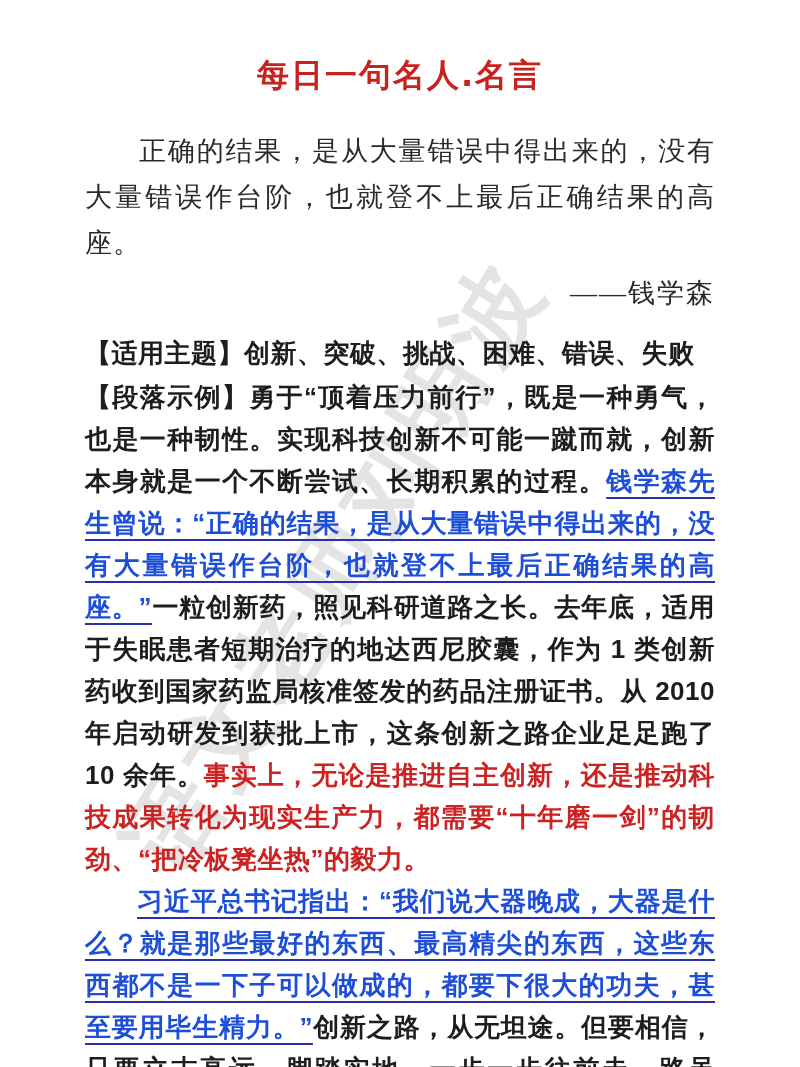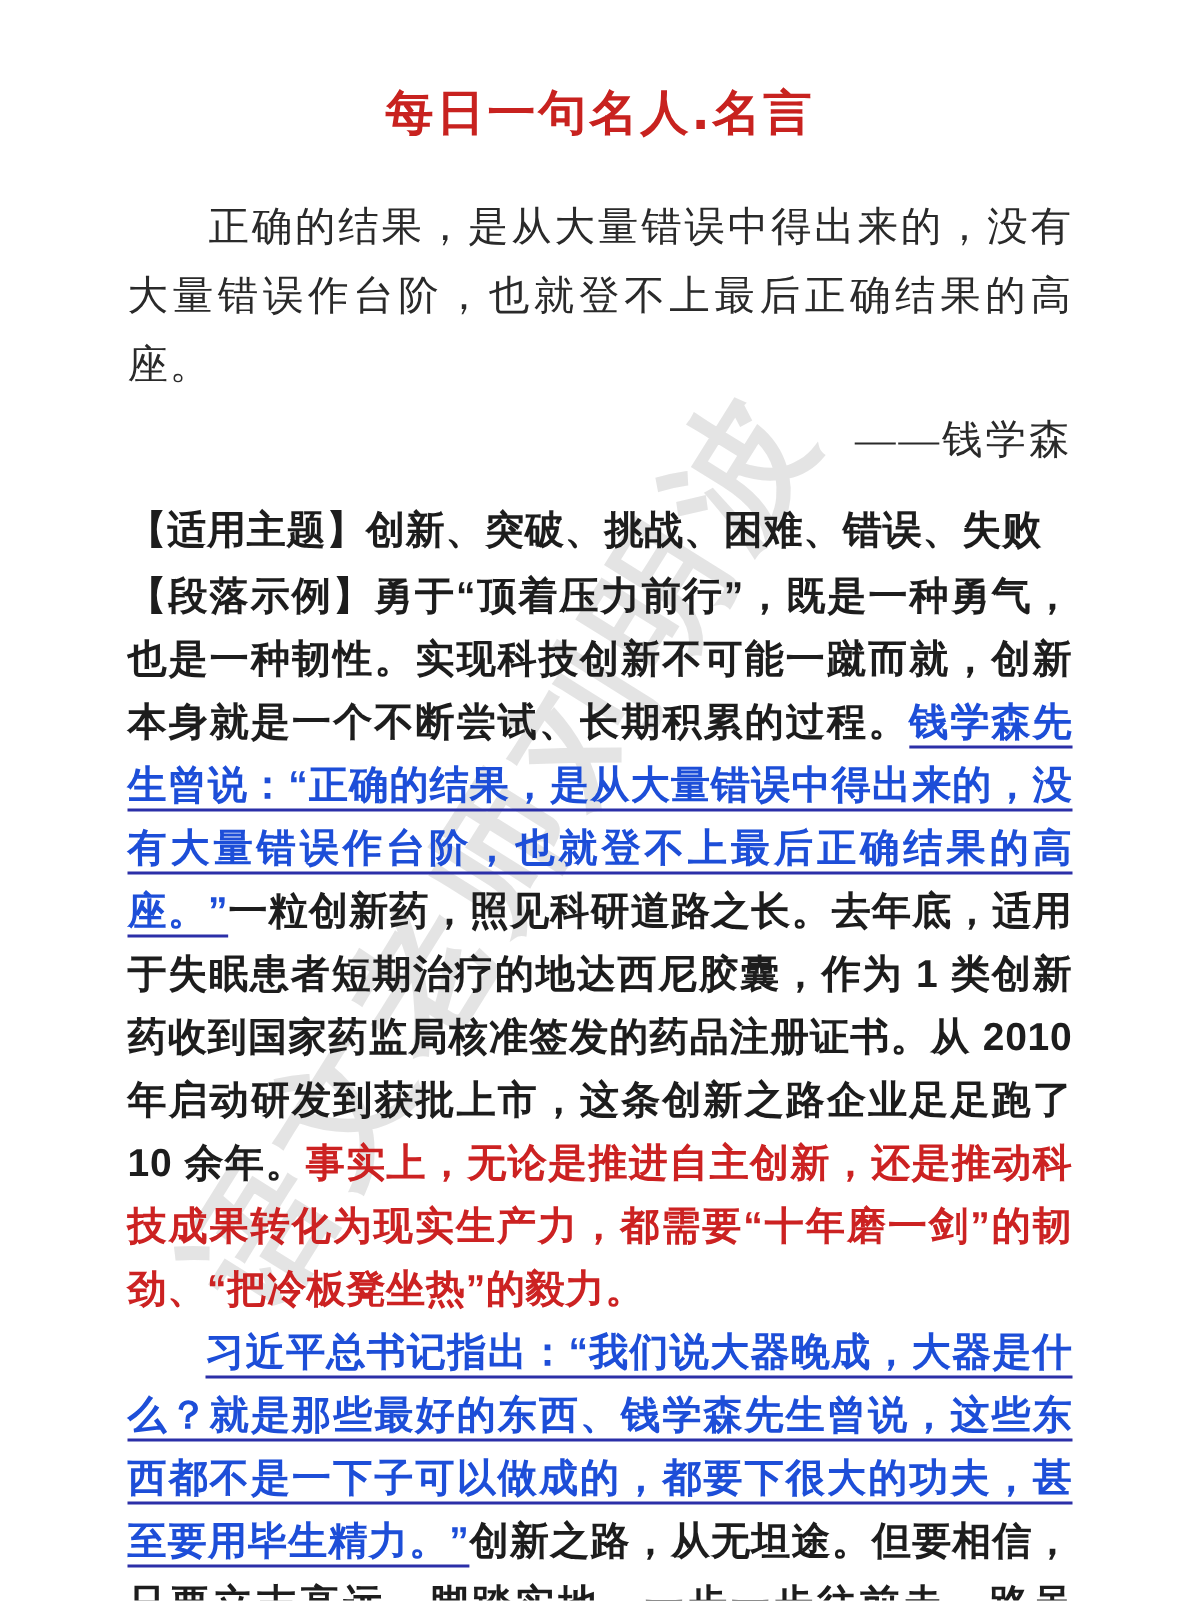--- a/index.html
+++ b/index.html
@@ -96,16 +96,16 @@
     <h1 class="title">每日一句名人.名言</h1>
 
     <p class="quote">正确的结果，是从大量错误中得出来的，没有大量错误作台阶，也就登不上最后正确结果的高座。</p>
 
     <p class="attribution">——钱学森</p>
 
     <p class="body-par topics-line"><span class="seg-black">【适用主题】</span><span class="seg-black">创新、突破、挑战、困难、错误、失败</span></p>
 
     <p class="body-par"><span class="seg-black">【段落示例】</span><span class="seg-black">勇于“顶着压力前行”，既是一种勇气，也是一种韧性。实现科技创新不可能一蹴而就，创新本身就是一个不断尝试、长期积累的过程。</span><span class="seg-blue">钱学森先生曾说：“正确的结果，是从大量错误中得出来的，没有大量错误作台阶，也就登不上最后正确结果的高座。”</span><span class="seg-black">一粒创新药，照见科研道路之长。去年底，适用于失眠患者短期治疗的地达西尼胶囊，作为 1 类创新药收到国家药监局核准签发的药品注册证书。从 2010 年启动研发到获批上市，这条创新之路企业足足跑了 10 余年。</span><span class="seg-red">事实上，无论是推进自主创新，还是推动科技成果转化为现实生产力，都需要“十年磨一剑”的韧劲、“把冷板凳坐热”的毅力。</span></p>
 
-    <p class="body-par indent"><span class="seg-blue">习近平总书记指出：“我们说大器晚成，大器是什么？就是那些最好的东西、钱学森先生曾说，这些东西都不是一下子可以做成的，都要下很大的功夫，甚至要用毕生精力。”</span><span class="seg-black">创新之路，从无坦途。但要相信，只要立志高远、脚踏实地，一步一步往前走，路虽远，行则必至。（人民网）</span></p>
+    <p class="body-par indent"><span class="seg-blue">习近平总书记指出：“我们说大器晚成，大器是什么？就是那些最好的东西、最高精尖的东西，这些东西都不是一下子可以做成的，都要下很大的功夫，甚至要用毕生精力。”</span><span class="seg-black">创新之路，从无坦途。但要相信，只要立志高远、脚踏实地，一步一步往前走，路虽远，行则必至。（人民网）</span></p>
 
   </div>
 </div>
 
 </body></html>

